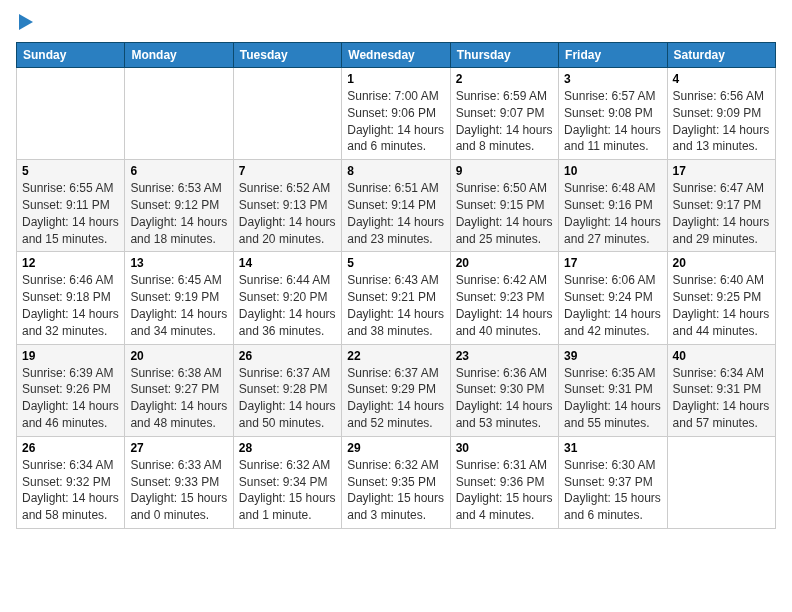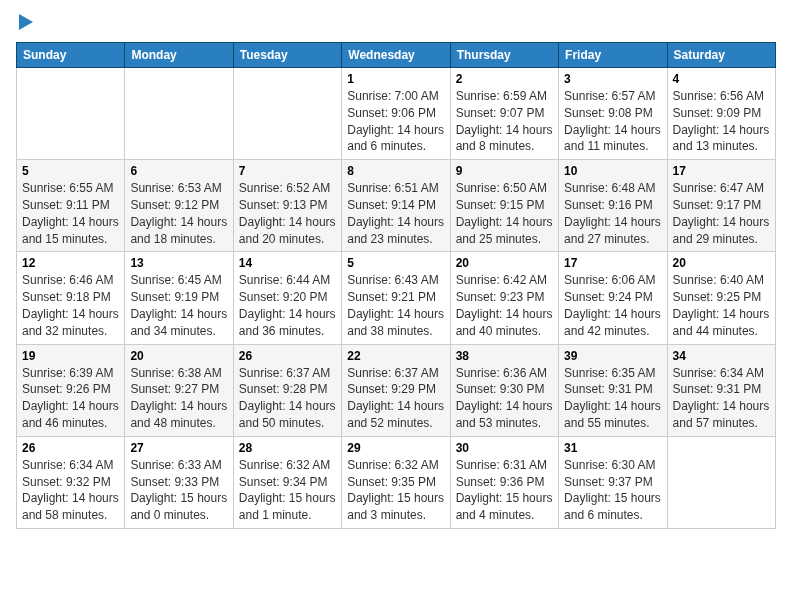--- a/index.html
+++ b/index.html
@@ -280,35 +280,35 @@
 and 50 minutes.</div>
         </td>
         <td>
           <span class="day-num">22</span>
           <div class="day-info">Sunrise: 6:37 AM
 Sunset: 9:29 PM
 Daylight: 14 hours
 and 52 minutes.</div>
         </td>
         <td>
-          <span class="day-num">38</span>
+          <span class="day-num">23</span>
           <div class="day-info">Sunrise: 6:36 AM
 Sunset: 9:30 PM
 Daylight: 14 hours
 and 53 minutes.</div>
         </td>
         <td>
           <span class="day-num">39</span>
           <div class="day-info">Sunrise: 6:35 AM
 Sunset: 9:31 PM
 Daylight: 14 hours
 and 55 minutes.</div>
         </td>
         <td>
-          <span class="day-num">34</span>
+          <span class="day-num">40</span>
           <div class="day-info">Sunrise: 6:34 AM
 Sunset: 9:31 PM
 Daylight: 14 hours
 and 57 minutes.</div>
         </td>
       </tr>
       <tr>
         <td>
           <span class="day-num">26</span>
           <div class="day-info">Sunrise: 6:34 AM

